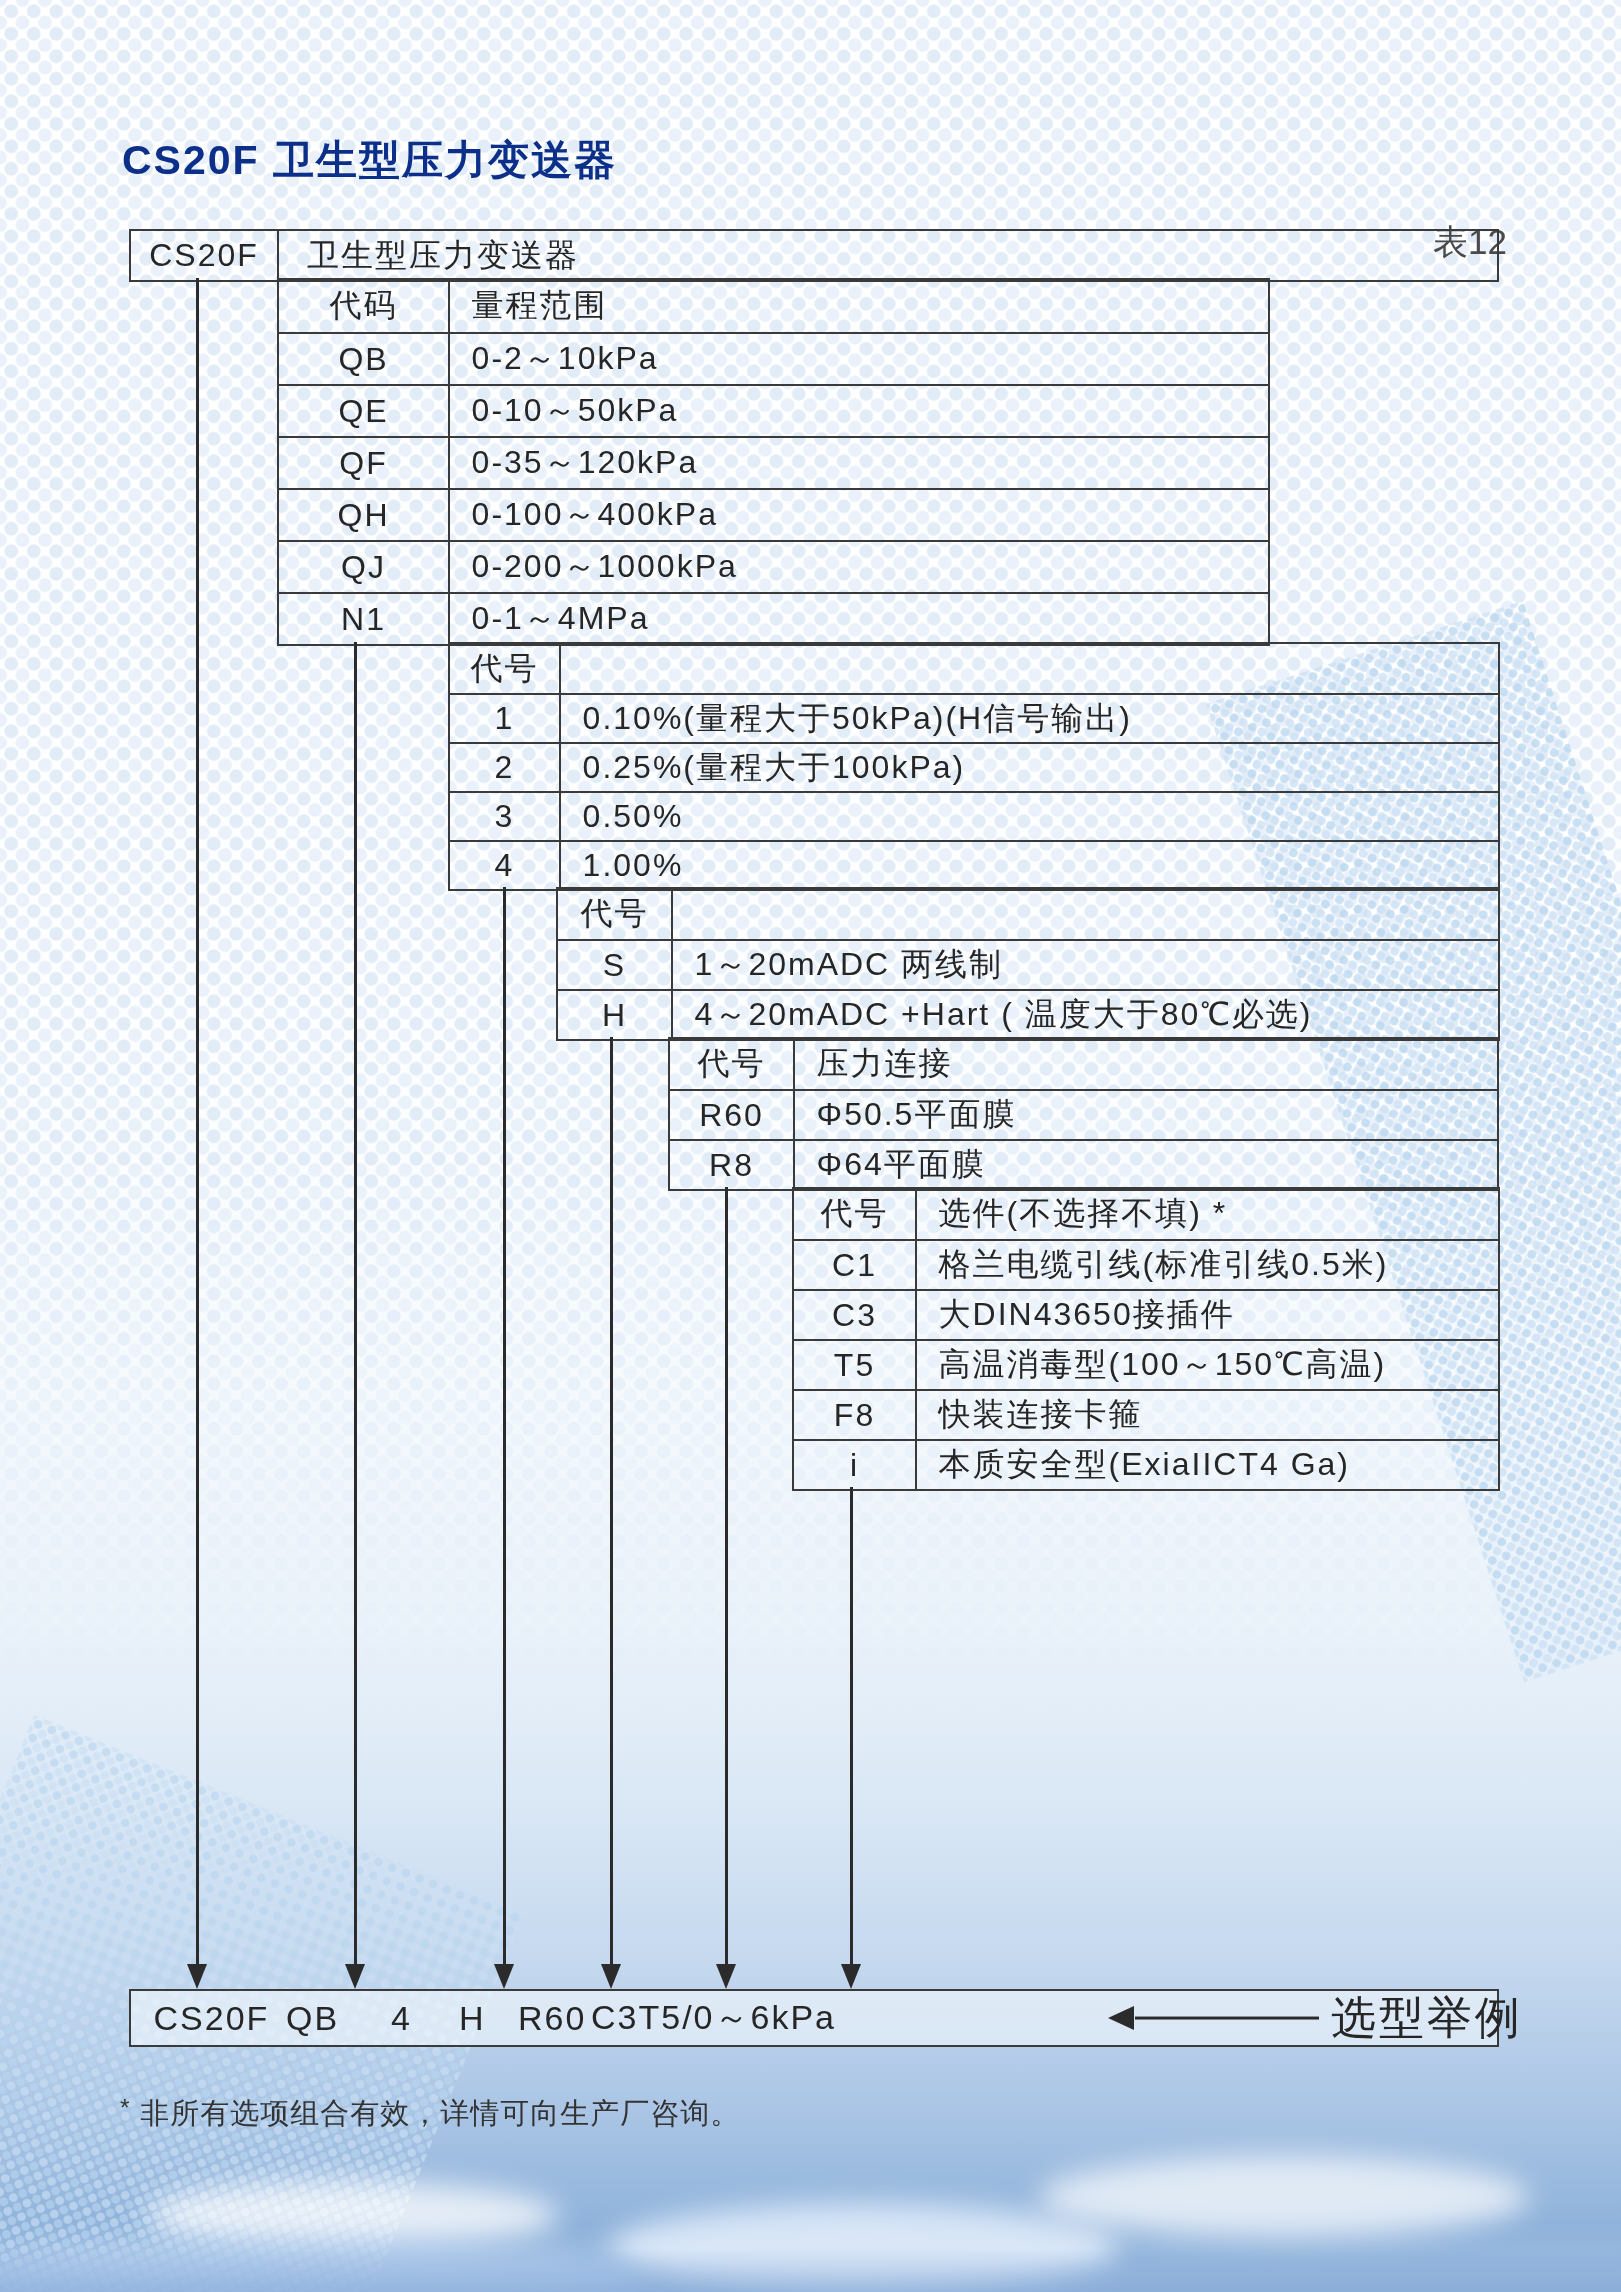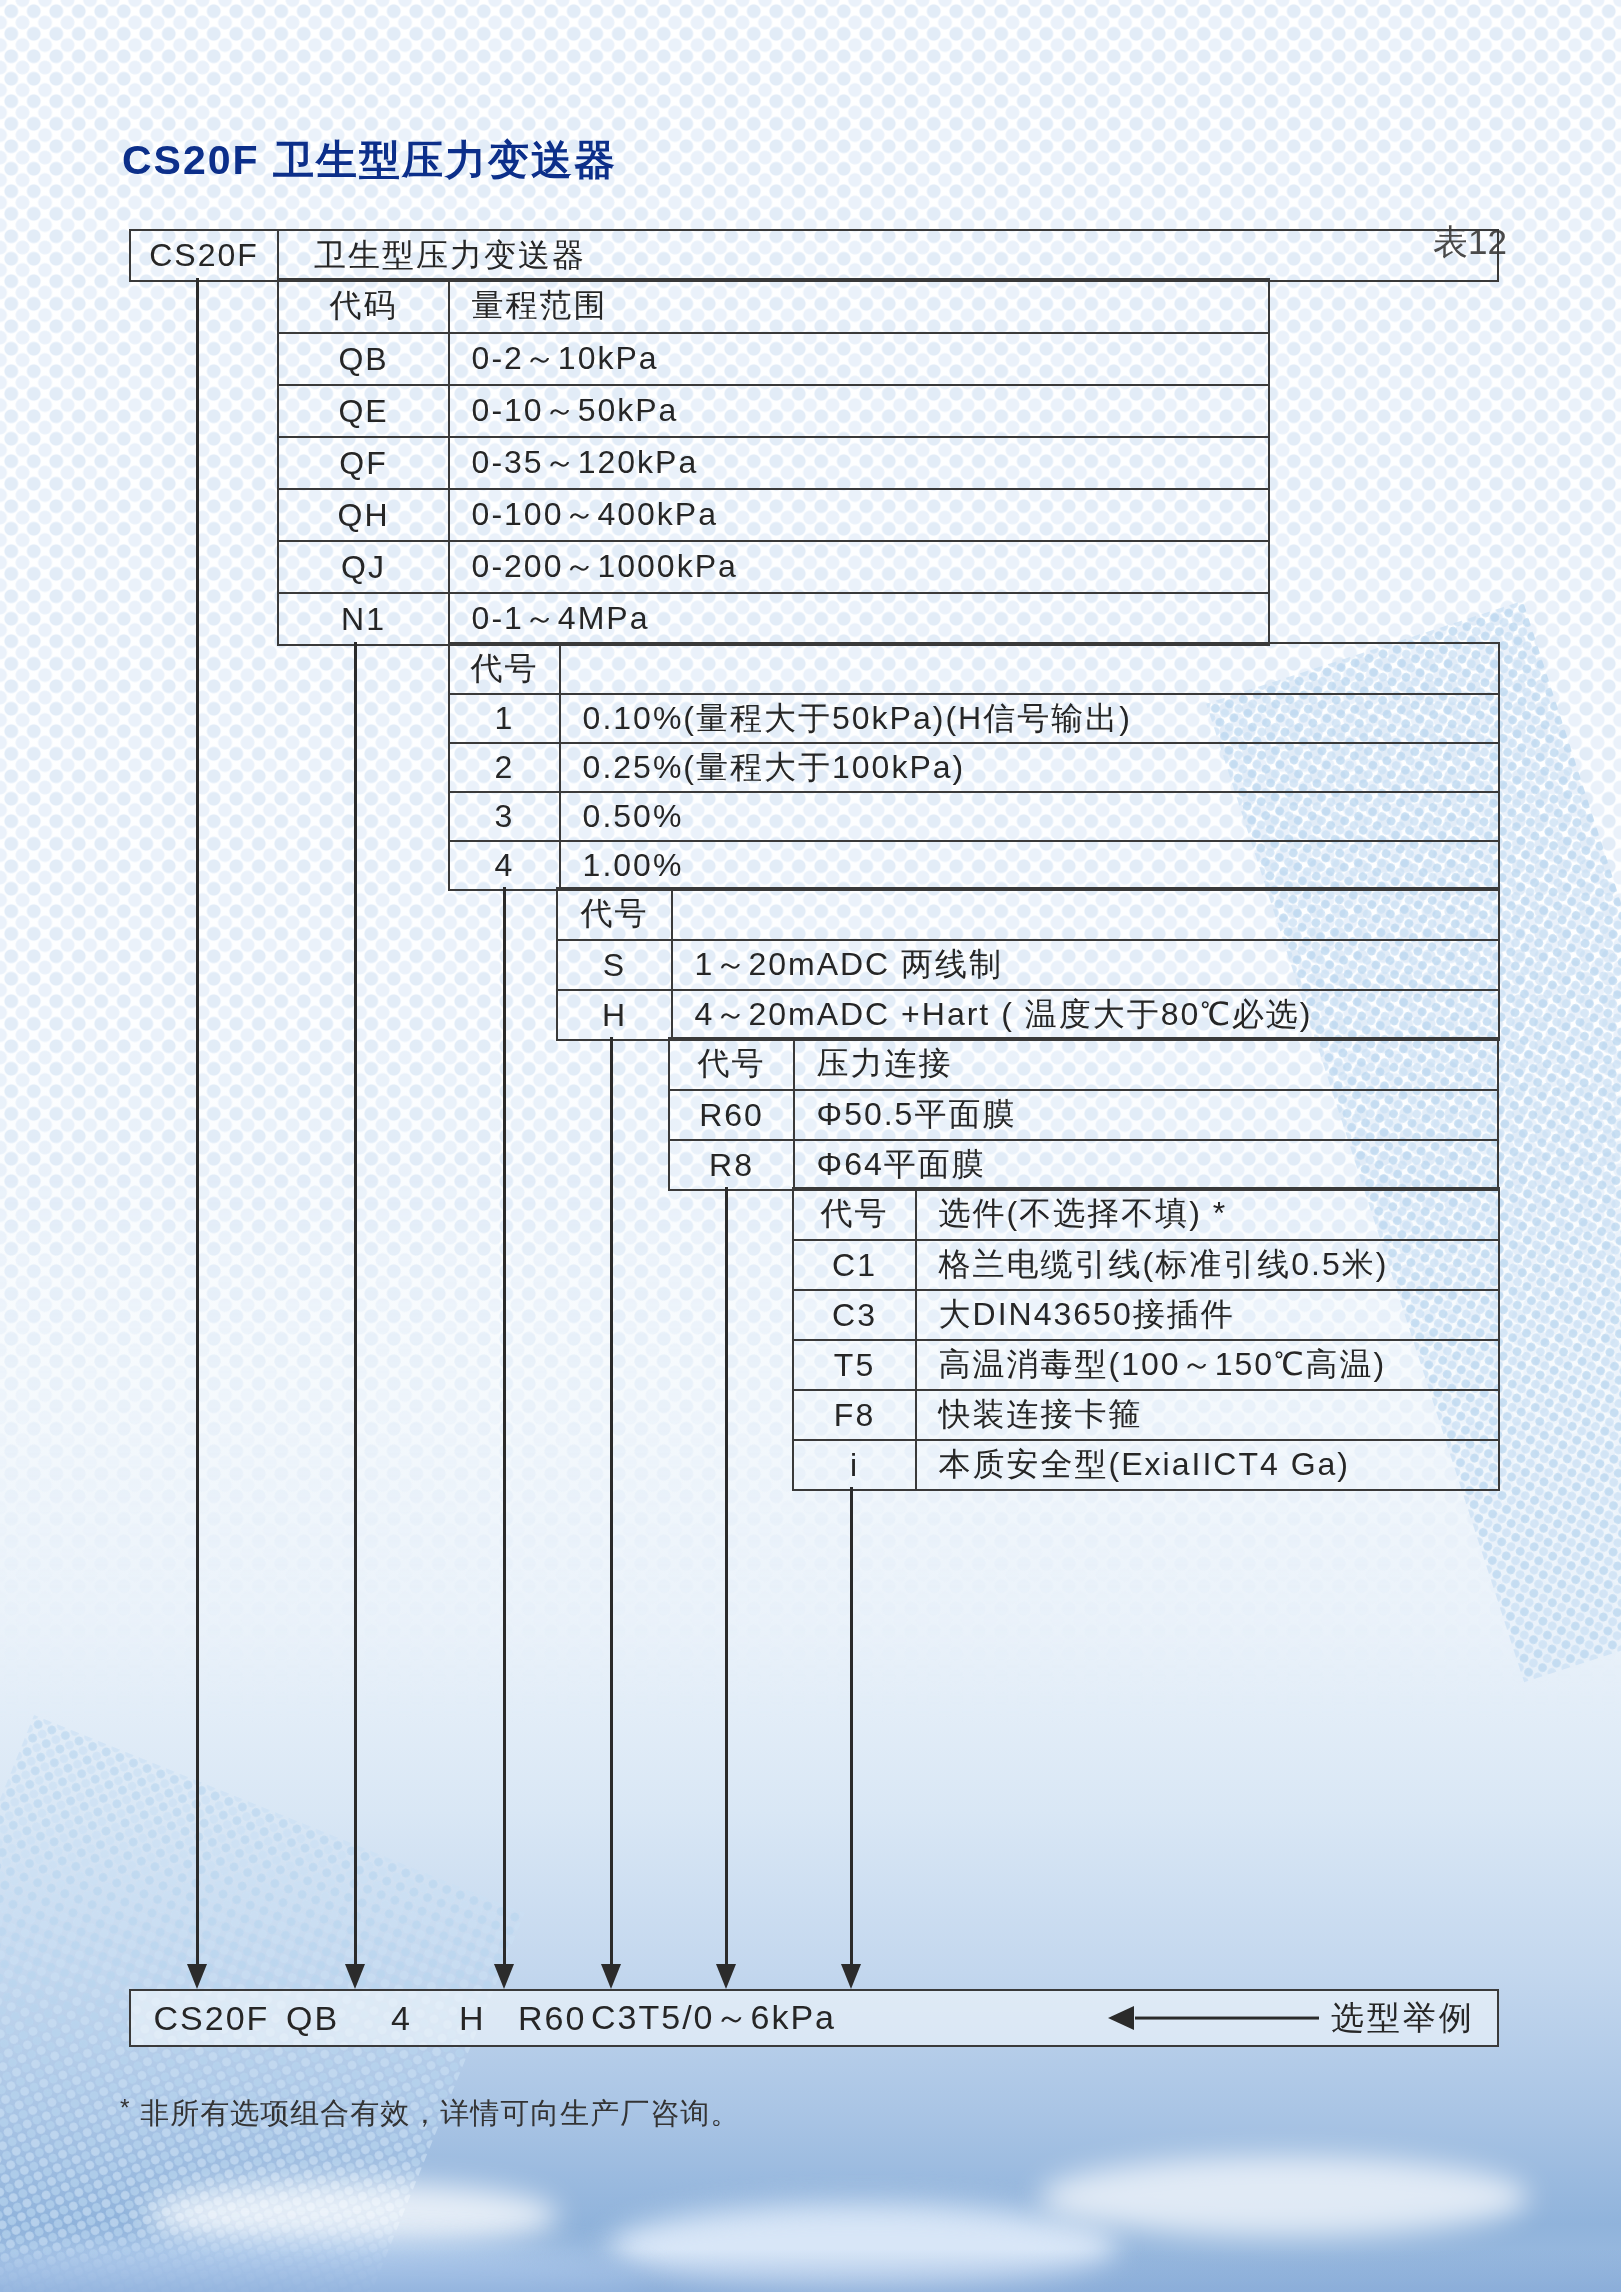--- a/index.html
+++ b/index.html
@@ -34,21 +34,21 @@
     color:#0c2f8a;letter-spacing:2px;text-align:center;}
   #tableno{position:absolute;left:1433px;top:176px;font-size:35px;color:#4a4a4a;margin-top:43px;}
 
   
   .tbl{position:absolute;border:2.9px solid #3a3a3a;box-sizing:border-box;font-size:32px;letter-spacing:2px;}
   .tr{display:flex;align-items:stretch;border-top:2.9px solid #3a3a3a;box-sizing:border-box;}
   .tr:first-child{border-top:none;}
   .td-code{display:flex;align-items:center;justify-content:center;
     border-right:2.9px solid #3a3a3a;flex:0 0 auto;box-sizing:border-box;}
   .td-desc{display:flex;align-items:center;flex:1 1 auto;padding-left:21.6px;box-sizing:border-box;}
-  #lvl1{left:129px;top:229px;width:1370px;}  #lvl1 .tr{height:49px;} #lvl1 .td-code{width:148px;} #lvl1 .td-desc{padding-left:28px;margin-left:7px;}
+  #lvl1{left:129px;top:229px;width:1370px;}  #lvl1 .tr{height:49px;} #lvl1 .td-code{width:148px;} #lvl1 .td-desc{padding-left:28px;}
   #lvl2{left:277px;top:278px;width:993px;}  #lvl2 .tr{height:52px;} #lvl2 .td-code{width:171px;}
   #lvl3{left:448px;top:642px;width:1052px;}  #lvl3 .tr{height:49px;} #lvl3 .td-code{width:111px;}
   #lvl4{left:556px;top:887px;width:944px;}   #lvl4 .tr{height:50px;} #lvl4 .td-code{width:115px;}
   #lvl5{left:668px;top:1037px;width:831px;}  #lvl5 .tr{height:50px;} #lvl5 .td-code{width:125px;}
   #lvl6{left:792px;top:1187px;width:708px;}  #lvl6 .tr{height:50px;} #lvl6 .td-code{width:123px;}
 
   
   .conn{position:absolute;width:2.9px;background:#2b2b2b;}
   .conn .ah{position:absolute;left:50%;transform:translateX(-50%);bottom:-24.5px;
     width:0;height:0;border-left:10.8px solid transparent;border-right:10.8px solid transparent;
@@ -60,21 +60,21 @@
   #conn5{left:725px;top:1187px;height:777px;}
   #conn6{left:850px;top:1487px;height:477px;}
 
   
   #example{position:absolute;left:129px;top:1989px;width:1370px;height:58px;
     border:2.9px solid #3a3a3a;box-sizing:border-box;background:rgba(248,251,254,.55);}
   .ex-tok{position:absolute;top:50%;transform:translateY(-50%);font-size:34px;letter-spacing:2px;color:#262626;white-space:nowrap;}
   #ex-arrow{position:absolute;left:977px;top:50%;transform:translateY(-50%);width:0;height:0;
     border-top:12.7px solid transparent;border-bottom:12.7px solid transparent;border-right:26.5px solid #2b2b2b;}
   #ex-line{position:absolute;left:1004px;top:50%;transform:translateY(-50%);width:184px;height:2.9px;background:#2b2b2b;}
-  #ex-label{position:absolute;left:1200px;top:50%;transform:translateY(-50%);font-size:33px;letter-spacing:2.9px;color:#262626;white-space:nowrap;}
+  #ex-label{position:absolute;left:1200px;top:50%;transform:translateY(-50%);font-size:45px;letter-spacing:2.9px;color:#262626;white-space:nowrap;}
 
   
   #footnote{position:absolute;left:120px;top:2094px;font-size:29px;color:#333;letter-spacing:1px;}
   #footnote .star{font-size:24.5px;vertical-align:6.9px;margin-right:9.8px;}
 </style>
 </head>
 <body>
 
 <div class="dots" id="dots-main"></div>
 <div class="dots dots-sm" id="dots-flow"></div>

